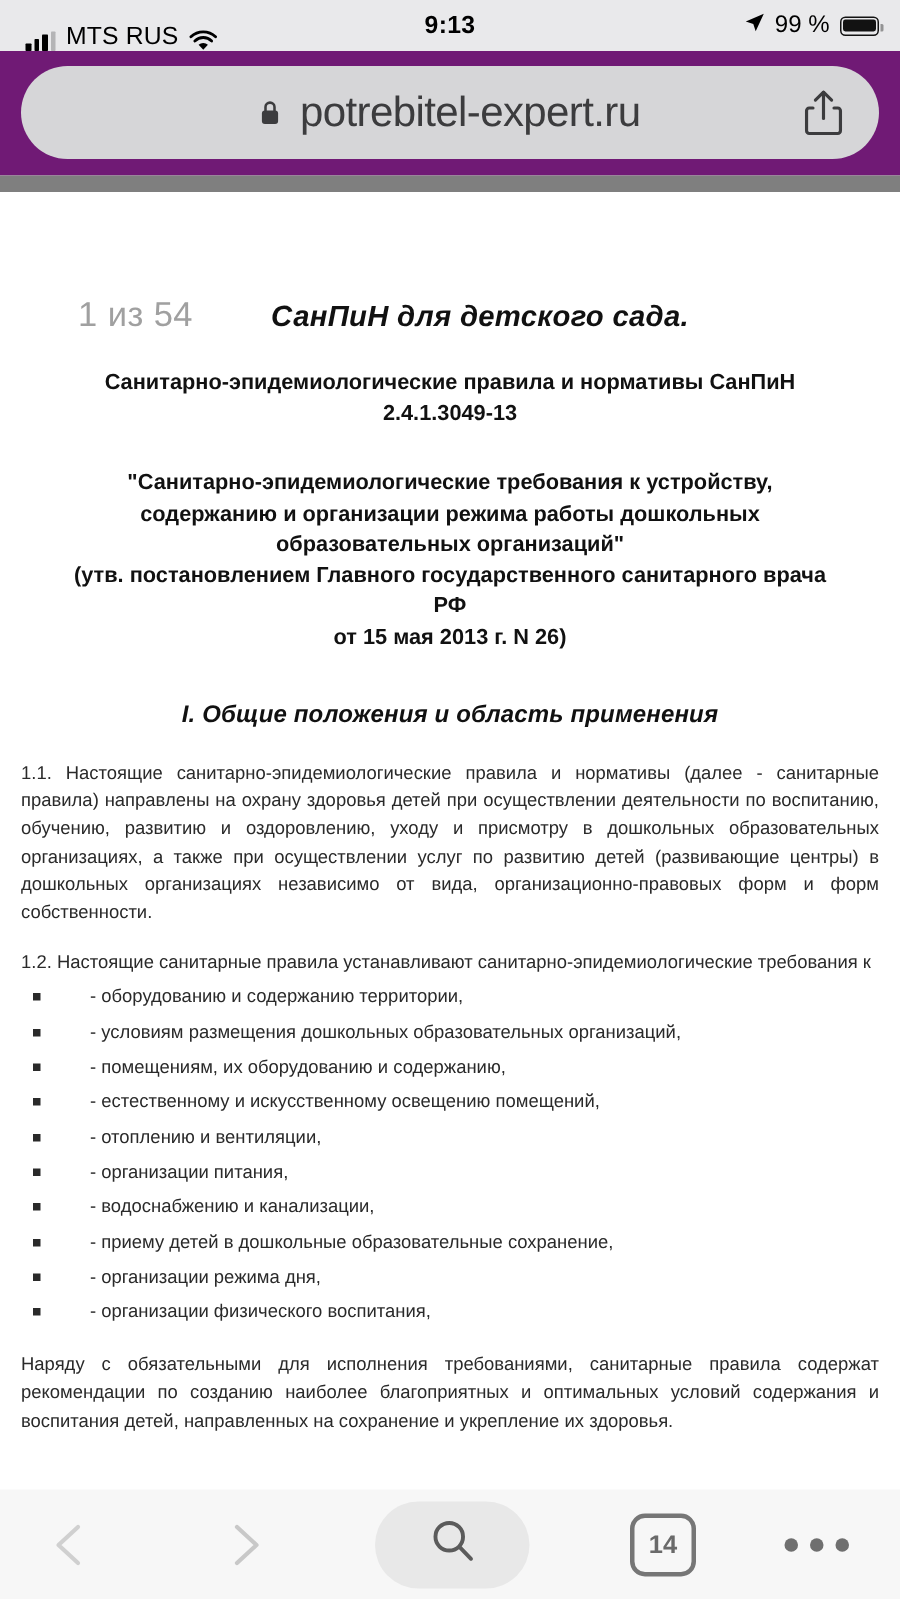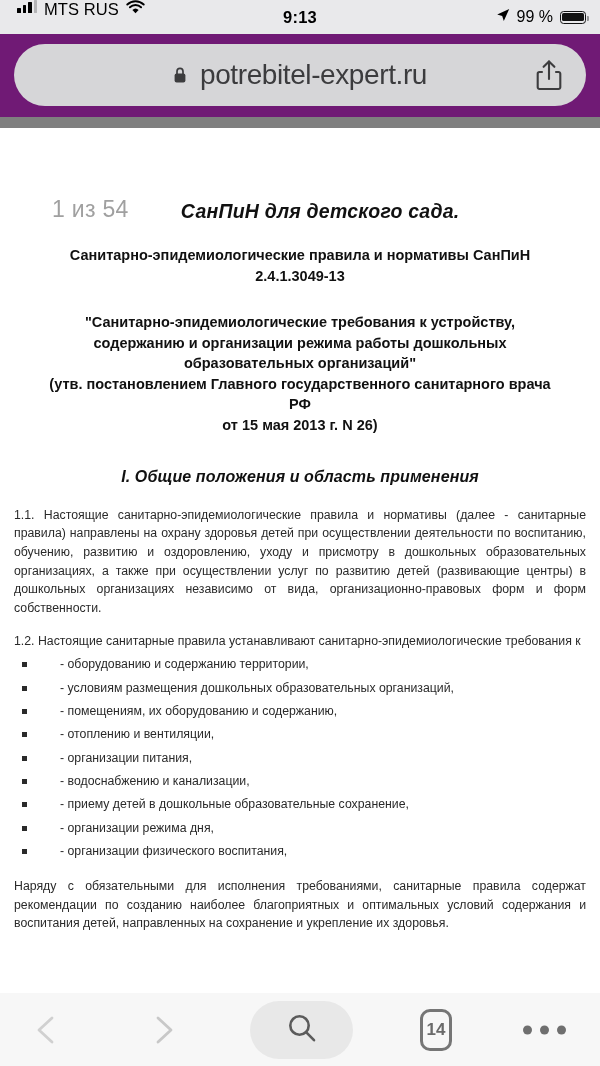--- a/index.html
+++ b/index.html
@@ -10,21 +10,21 @@
     -webkit-font-smoothing:antialiased;
   }
   #app{ position:relative; width:600px; height:1066px; background:#fff; }
 
   
   .statusbar{
     position:absolute; top:0; left:0; width:600px; height:34px;
     background:#e9e9eb;
     display:flex; align-items:center;
   }
-  .sb-left{ position:absolute; left:17px; top:0; height:34px; display:flex; align-items:flex-start; gap:7px; }
+  .sb-left{ position:absolute; left:17px; top:0; height:34px; display:flex; align-items:flex-end; gap:7px; }
   .sb-center{ position:absolute; left:0; width:600px; text-align:center; top:0; height:34px;
               display:flex; align-items:center; justify-content:center; }
   .sb-right{ position:absolute; right:14px; top:0; height:34px; display:flex; align-items:center; gap:7px; }
 
   .bars{ display:flex; align-items:flex-end; gap:2px; height:13px; }
   .bars i{ display:block; width:3.5px; background:#000; border-radius:0.5px; }
   .bars i:nth-child(1){ height:5px; }
   .bars i:nth-child(2){ height:8px; }
   .bars i:nth-child(3){ height:11px; }
   .bars i:nth-child(4){ height:13px; background:#b4b4b6; }
@@ -113,21 +113,21 @@
   }
   .tb-back{ position:absolute; left:32px; top:50%; transform:translateY(-50%); width:30px; height:34px; }
   .tb-fwd{ position:absolute; left:148px; top:50%; transform:translateY(-50%); width:30px; height:34px; }
   .tb-search{
     position:absolute; left:250px; top:50%; transform:translateY(-50%);
     width:103px; height:58px; background:#e8e8e8; border-radius:29px;
     display:flex; align-items:center; justify-content:center;
   }
   .tb-tabs{
     position:absolute; left:420px; top:50%; transform:translateY(-50%);
-    width:32px; height:42px; border:3px solid #767676; border-radius:10px;
+    width:44px; height:42px; border:3px solid #767676; border-radius:10px;
     display:flex; align-items:center; justify-content:center;
   }
   .tb-tabs span{ font-size:17px; font-weight:600; color:#6a6a6a; }
   .tb-more{
     position:absolute; right:34px; top:50%; transform:translateY(-50%);
     display:flex; gap:8px; align-items:center;
   }
   .tb-more i{ display:block; width:9px; height:9px; border-radius:50%; background:#6f6f6f; }
 </style>
 </head>
@@ -215,20 +215,21 @@
       <div class="doc-section">I. Общие положения и область применения</div>
 
       <p class="para">1.1. Настоящие санитарно-эпидемиологические правила и нормативы (далее - санитарные правила) направлены на охрану здоровья детей при осуществлении деятельности по воспитанию, обучению, развитию и оздоровлению, уходу и присмотру в дошкольных образовательных организациях, а также при осуществлении услуг по развитию детей (развивающие центры) в дошкольных организациях независимо от вида, организационно-правовых форм и форм собственности.</p>
 
       <p class="para tight">1.2. Настоящие санитарные правила устанавливают санитарно-эпидемиологические требования к</p>
 
       <ul class="blist">
         <li>- оборудованию и содержанию территории,</li>
         <li>- условиям размещения дошкольных образовательных организаций,</li>
         <li>- помещениям, их оборудованию и содержанию,</li>
+        <li>- естественному и искусственному освещению помещений,</li>
         <li>- отоплению и вентиляции,</li>
         <li>- организации питания,</li>
         <li>- водоснабжению и канализации,</li>
         <li>- приему детей в дошкольные образовательные сохранение,</li>
         <li>- организации режима дня,</li>
         <li>- организации физического воспитания,</li>
       </ul>
 
       <p class="para">Наряду с обязательными для исполнения требованиями, санитарные правила содержат рекомендации по созданию наиболее благоприятных и оптимальных условий содержания и воспитания детей, направленных на сохранение и укрепление их здоровья.</p>
 

